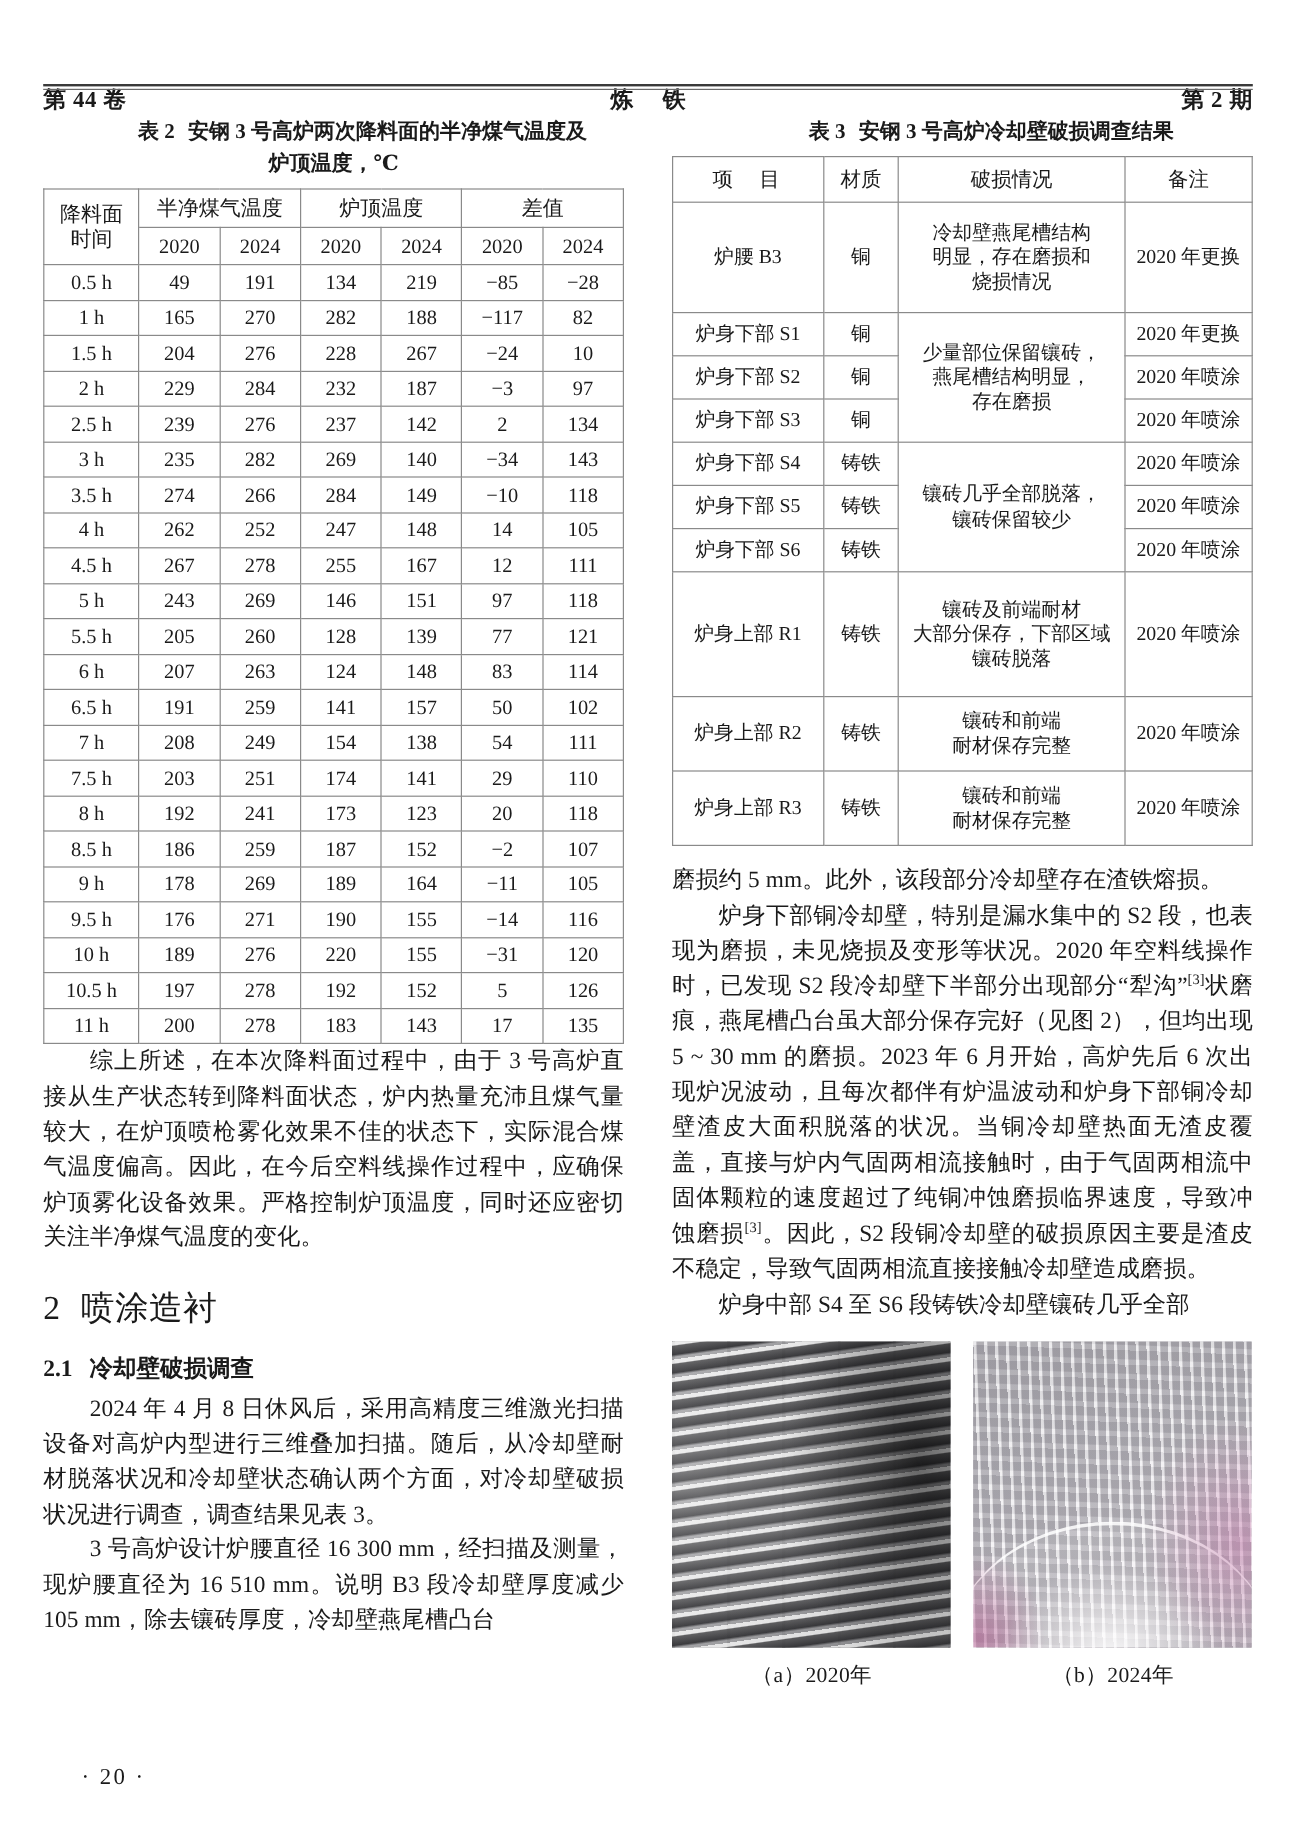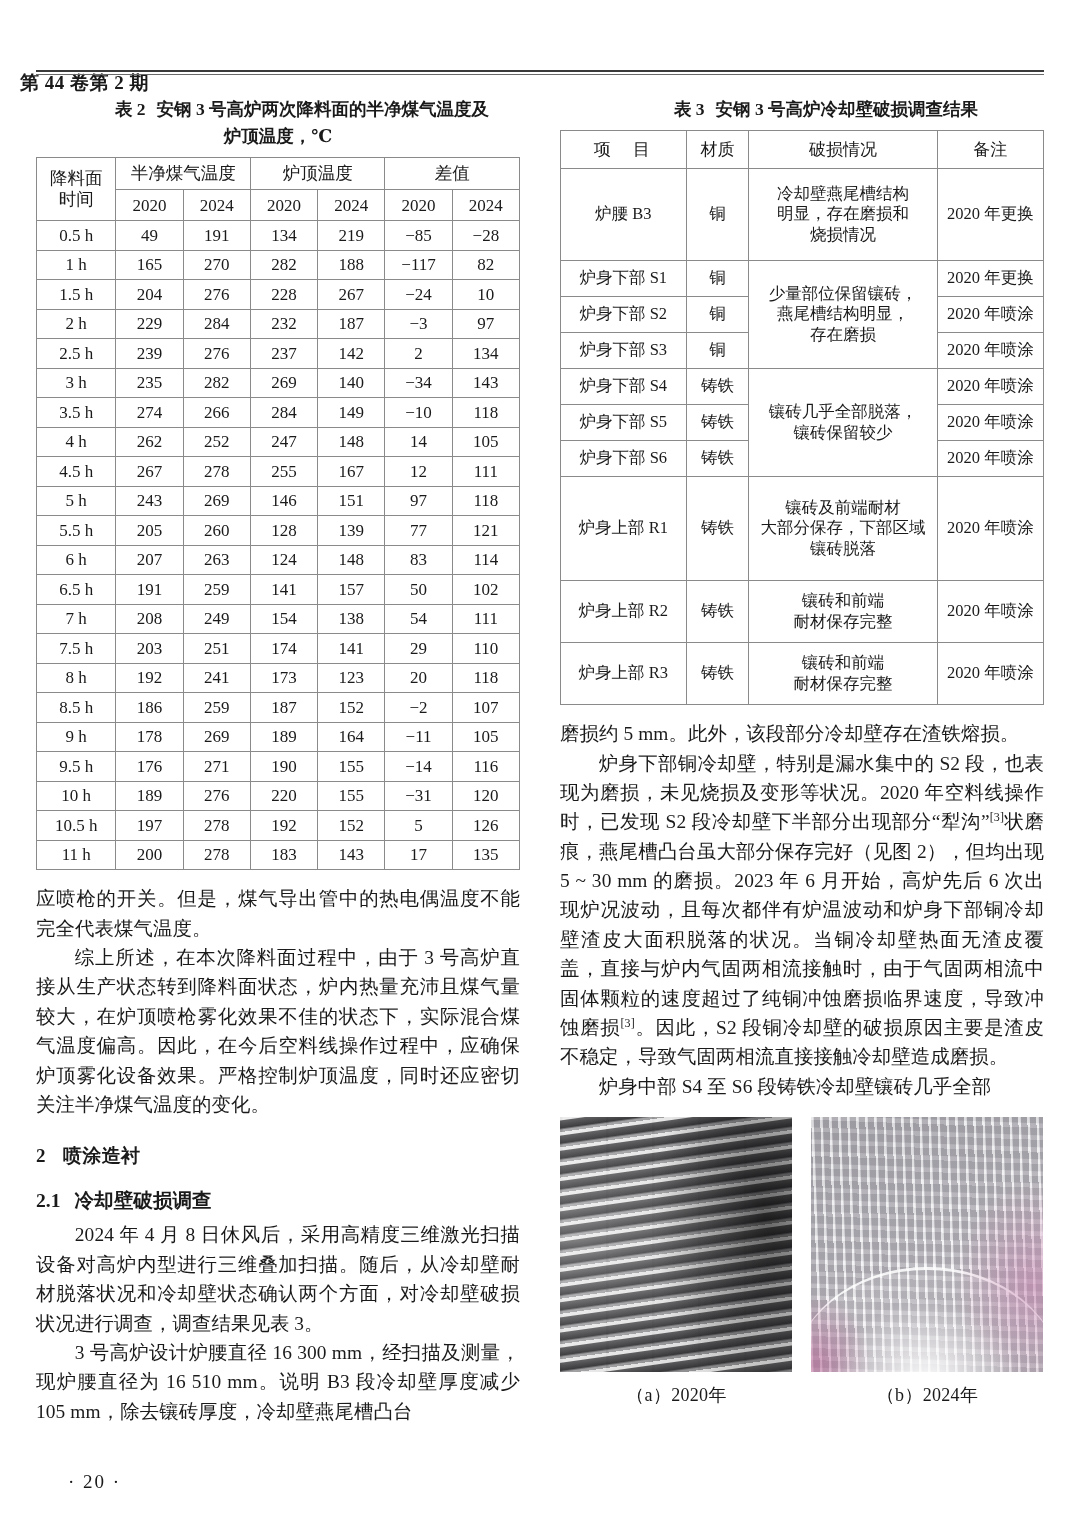--- a/index.html
+++ b/index.html
@@ -10,21 +10,21 @@
     background: #ffffff;
     font-family: "Liberation Serif", "DejaVu Serif", serif;
     color: #1a1a1a;
     position: relative;
     overflow: hidden;
   }
 
   
   .runhead {
     position: absolute;
-    left: 20px; top: 34px; width: 1008px;
+    left: 36px; top: 34px; width: 1008px;
     display: flex; align-items: baseline;
     font-size: 19px; font-weight: bold;
     letter-spacing: 0.5px;
   }
   .runhead .rh-left { flex: 0 0 auto; }
   .runhead .rh-mid { flex: 1 1 auto; text-align: center; letter-spacing: 10px; }
   .runhead .rh-right { flex: 0 0 auto; margin-top: 36px; }
 
   .rule-double {
     position: absolute;
@@ -100,22 +100,22 @@
     margin: 0;
     text-align: justify;
     text-justify: inter-ideograph;
     letter-spacing: 0.1px;
   }
   p.indent { text-indent: 2em; }
   p.body.first-after-table { margin-top: 14px; }
   sup.cite { font-size: 0.62em; vertical-align: super; }
 
   h2.sec {
-    font-size: 19px;
-    font-weight: bold;
+    font-size: 28px;
+    font-weight: normal;
     margin: 24px 0 13px 0;
     letter-spacing: 0.4px;
   }
   h2.sec .sec-num { margin-right: 17px; }
   h3.subsec {
     font-size: 19.6px;
     font-weight: bold;
     margin: 18px 0 6px 0;
   }
   h3.subsec .sub-num { margin-right: 14px; }
@@ -200,20 +200,21 @@
     left: 68px; bottom: 34px;
     font-size: 19px;
     letter-spacing: 2px;
   }
 </style>
 </head>
 <body>
 
 <div class="runhead">
   <span class="rh-left">第 44 卷</span>
+  <span class="rh-mid">炼 铁</span>
   <span class="rh-right">第 2 期</span>
 </div>
 <div class="rule-double"></div>
 
 <div class="col-left">
 
   <div class="tbl-caption">
     <span class="cap-num">表 2</span><span>安钢 3 号高炉两次降料面的半净煤气温度及</span>
     <span class="cap-l2">炉顶温度，℃</span>
   </div>
@@ -432,21 +433,20 @@
           <td class="dcol">200</td>
           <td class="dcol">278</td>
           <td class="dcol">183</td>
           <td class="dcol">143</td>
           <td class="dcol">17</td>
           <td class="dcol">135</td>
         </tr>
       </tbody>
   </table>
 
-  <p class="body first-after-table">应喷枪的开关。但是，煤气导出管中的热电偶温度不能完全代表煤气温度。</p>
   <p class="body indent">综上所述，在本次降料面过程中，由于 3 号高炉直接从生产状态转到降料面状态，炉内热量充沛且煤气量较大，在炉顶喷枪雾化效果不佳的状态下，实际混合煤气温度偏高。因此，在今后空料线操作过程中，应确保炉顶雾化设备效果。严格控制炉顶温度，同时还应密切关注半净煤气温度的变化。</p>
 
   <h2 class="sec">
     <span class="sec-num">2</span><span>喷涂造衬</span>
   </h2>
 
   <h3 class="subsec">
     <span class="sub-num">2.1</span><span>冷却壁破损调查</span>
   </h3>
 

